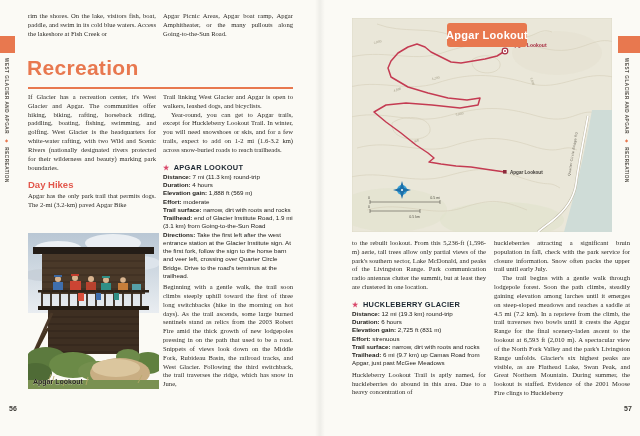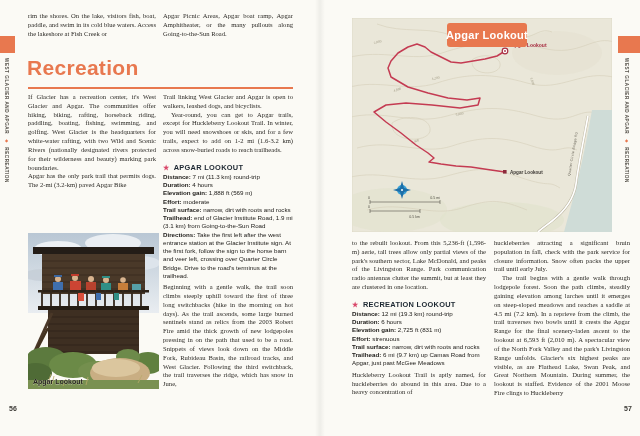--- a/index.html
+++ b/index.html
@@ -60,20 +60,21 @@
   </div>
 
   <p class="bodytext col" style="left:28px;top:12px;width:128px;">rim the shores. On the lake, visitors fish, boat, paddle, and swim in its cold blue waters. Access the lakeshore at Fish Creek or</p>
   <p class="bodytext col" style="left:163px;top:12px;width:130px;">Apgar Picnic Areas, Apgar boat ramp, Apgar Amphitheater, or the many pullouts along Going-to-the-Sun Road.</p>
 
   <div id="recreation-title">Recreation</div>
   <div id="recreation-rule"></div>
 
   <div class="col" style="left:28px;top:93px;width:128px;">
     <p class="bodytext">If Glacier has a recreation center, it's West Glacier and Apgar. The communities offer hiking, biking, rafting, horseback riding, paddling, boating, fishing, swimming, and golfing. West Glacier is the headquarters for white-water rafting, with two Wild and Scenic Rivers (nationally designated rivers protected for their wilderness and beauty) marking park boundaries.</p>
+    <div class="dayhikes">Day Hikes</div>
     <p class="bodytext">Apgar has the only park trail that permits dogs. The 2-mi (3.2-km) paved Apgar Bike</p>
   </div>
 
   <div id="photo">
     <svg width="131" height="156" viewBox="0 0 131 156">
       <defs>
         <linearGradient id="skyg" x1="0" y1="0" x2="0" y2="1">
           <stop offset="0" stop-color="#b9c7d4"></stop>
             <stop offset="1" stop-color="#e9edf1"></stop>
         </linearGradient>
@@ -223,21 +224,21 @@
 
       <rect x="95" y="5" width="80" height="24" rx="3" fill="#E8784F"></rect>
       <text x="135" y="21" text-anchor="middle" font-family="Liberation Sans, sans-serif" font-size="11" font-weight="bold" fill="#ffffff" letter-spacing="0.3">Apgar Lookout</text>
     </svg>
   </div>
 
   <div class="col" style="left:352px;top:239px;width:134px;">
     <p class="bodytext">to the rebuilt lookout. From this 5,236-ft (1,596-m) aerie, tall trees allow only partial views of the park's southern sector, Lake McDonald, and peaks of the Livingston Range. Park communication radio antennas clutter the summit, but at least they are clustered in one location.</p>
     <div class="hike-title">
       <span class="star">★</span>
-      <span>RECREATION LOOKOUT</span>
+      <span>HUCKLEBERRY GLACIER</span>
     </div>
     <p class="spec"><b>Distance:</b> <span>12 mi (19.3 km) round-trip</span></p>
     <p class="spec"><b>Duration:</b> <span>6 hours</span></p>
     <p class="spec"><b>Elevation gain:</b> <span>2,725 ft (831 m)</span></p>
     <p class="spec"><b>Effort:</b> <span>strenuous</span></p>
     <p class="spec"><b>Trail surface:</b> <span>narrow, dirt with roots and rocks</span></p>
     <p class="spec"><b>Trailhead:</b> <span>6 mi (9.7 km) up Camas Road from Apgar, just past McGee Meadows</span></p>
     <p class="bodytext hike-body">Huckleberry Lookout Trail is aptly named, for huckleberries do abound in this area. Due to a heavy concentration of</p>
   </div>
 

